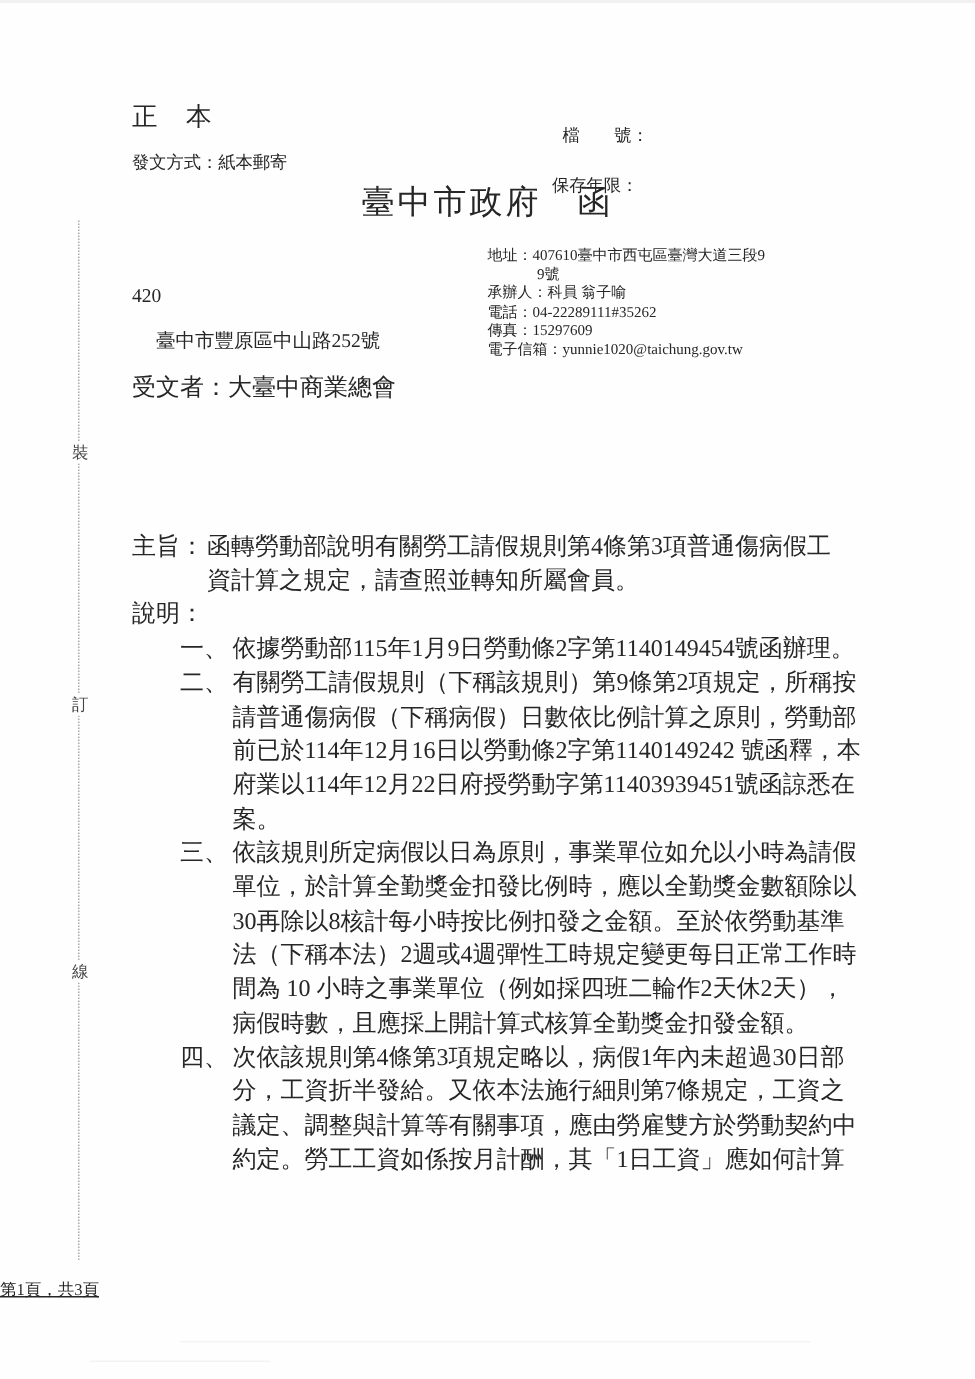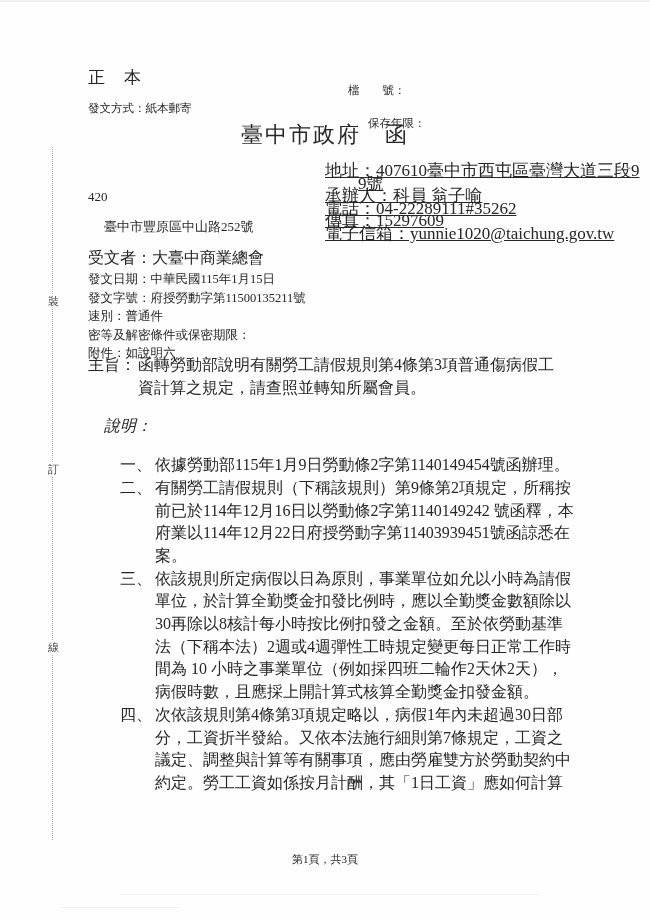--- a/index.html
+++ b/index.html
@@ -17,66 +17,66 @@
     border-top:2px solid #f1f1f1;
   }
   .abs{position:absolute;}
   .pre{white-space:pre;}
 
   
   .copy-type{left:88px;top:64px;font-size:17px;letter-spacing:1px;}
   .send-method{left:88px;top:99px;font-size:11.5px;}
 
   
-  .file-no{left:348px;top:81px;font-size:11.5px;font-family:Liberation Mono, monospace;}
+  .file-no{left:375px;top:81px;font-size:11.5px;font-family:Liberation Mono, monospace;}
   .retention{left:368px;top:114px;font-size:11.5px;text-align:center;}
 
   
   .doc-title{
     left:0;top:118px;width:650px;
     text-align:center;font-size:22px;letter-spacing:2px;
   }
 
   
-  .contact{left:325px;top:163px;font-size:17px;line-height:12.6px;text-decoration:underline;}
+  .contact{left:325px;top:163px;font-size:10px;line-height:12.6px;}
   .contact .indent{margin-left:33px;}
 
   
   .zip{left:88px;top:187px;font-size:13px;}
   .mail-addr{left:88px;top:216px;font-size:13px;margin-left:16px;}
 
   .recipient{left:88px;top:246px;font-size:16px;}
 
   
   .meta{left:88px;top:268px;font-size:12.5px;line-height:18.6px;}
 
   
   .body-text{left:88px;top:352px;width:512px;font-size:16px;line-height:22.7px;}
   .subject{position:relative;padding-left:50px;}
   .subject .lbl{position:absolute;left:0;top:0;}
-  .expl-label{margin:16px;font-style:italic;}
+  .expl-label{margin:0;}
   .item{position:relative;margin-left:32px;padding-left:35px;}
   .item .num{position:absolute;left:0;top:0;}
 
   
   .bind-line{
     left:52px;top:145px;height:693px;width:0;
     border-left:1px dotted #aaa;
   }
   .bind-char{
     left:47px;width:13px;text-align:center;
     font-size:11px;color:#444;background:#fefefe;
   }
   .bind-char.c0{top:292px;}
   .bind-char.c1{top:460px;}
   .bind-char.c2{top:638px;}
 
   
   .footer{
-    left:0;top:850px;width:650px;text-align:center;font-size:11px;
+    left:0;top:850px;width:650px;font-size:11px;text-decoration:underline;
   }
 
   
   .artifact{position:absolute;background:#f3f3f3;height:1px;}
   .a1{left:120px;top:892px;width:420px;}
   .a2{left:60px;top:905px;width:120px;}
 </style>
 </head>
 <body>
 
@@ -101,46 +101,40 @@
     <div class="pre">電話：04-22289111#35262</div>
     <div class="pre">傳真：15297609</div>
     <div class="pre">電子信箱：yunnie1020@taichung.gov.tw</div>
   </div>
 
   <div class="abs zip pre">420</div>
   <div class="abs mail-addr pre">臺中市豐原區中山路252號</div>
 
   <div class="abs recipient pre">受文者：大臺中商業總會</div>
 
-  <div class="abs meta">
-    <div class="pre">發文日期：中華民國115年1月15日</div>
-    <div class="pre">發文字號：府授勞動字第11500135211號</div>
-    <div class="pre">速別：普通件</div>
-    <div class="pre">密等及解密條件或保密期限：</div>
-    <div class="pre">附件：如說明六</div>
-  </div>
 
   <div class="abs body-text">
 
     <div class="subject">
       <span class="lbl pre">主旨：</span>
       <div class="pre">函轉勞動部說明有關勞工請假規則第4條第3項普通傷病假工</div>
       <div class="pre">資計算之規定，請查照並轉知所屬會員。</div>
     </div>
 
     <div class="expl-label pre">說明：</div>
 
     <div class="item">
       <span class="num pre">一、</span>
       <div class="pre">依據勞動部115年1月9日勞動條2字第1140149454號函辦理。</div>
     </div>
 
     <div class="item">
       <span class="num pre">二、</span>
       <div class="pre">有關勞工請假規則（下稱該規則）第9條第2項規定，所稱按</div>
+      <div class="pre">請普通傷病假（下稱病假）日數依比例計算之原則，勞動部</div>
       <div class="pre">前已於114年12月16日以勞動條2字第1140149242 號函釋，本</div>
       <div class="pre">府業以114年12月22日府授勞動字第11403939451號函諒悉在</div>
       <div class="pre">案。</div>
     </div>
 
     <div class="item">
       <span class="num pre">三、</span>
       <div class="pre">依該規則所定病假以日為原則，事業單位如允以小時為請假</div>
       <div class="pre">單位，於計算全勤獎金扣發比例時，應以全勤獎金數額除以</div>
       <div class="pre">30再除以8核計每小時按比例扣發之金額。至於依勞動基準</div>

